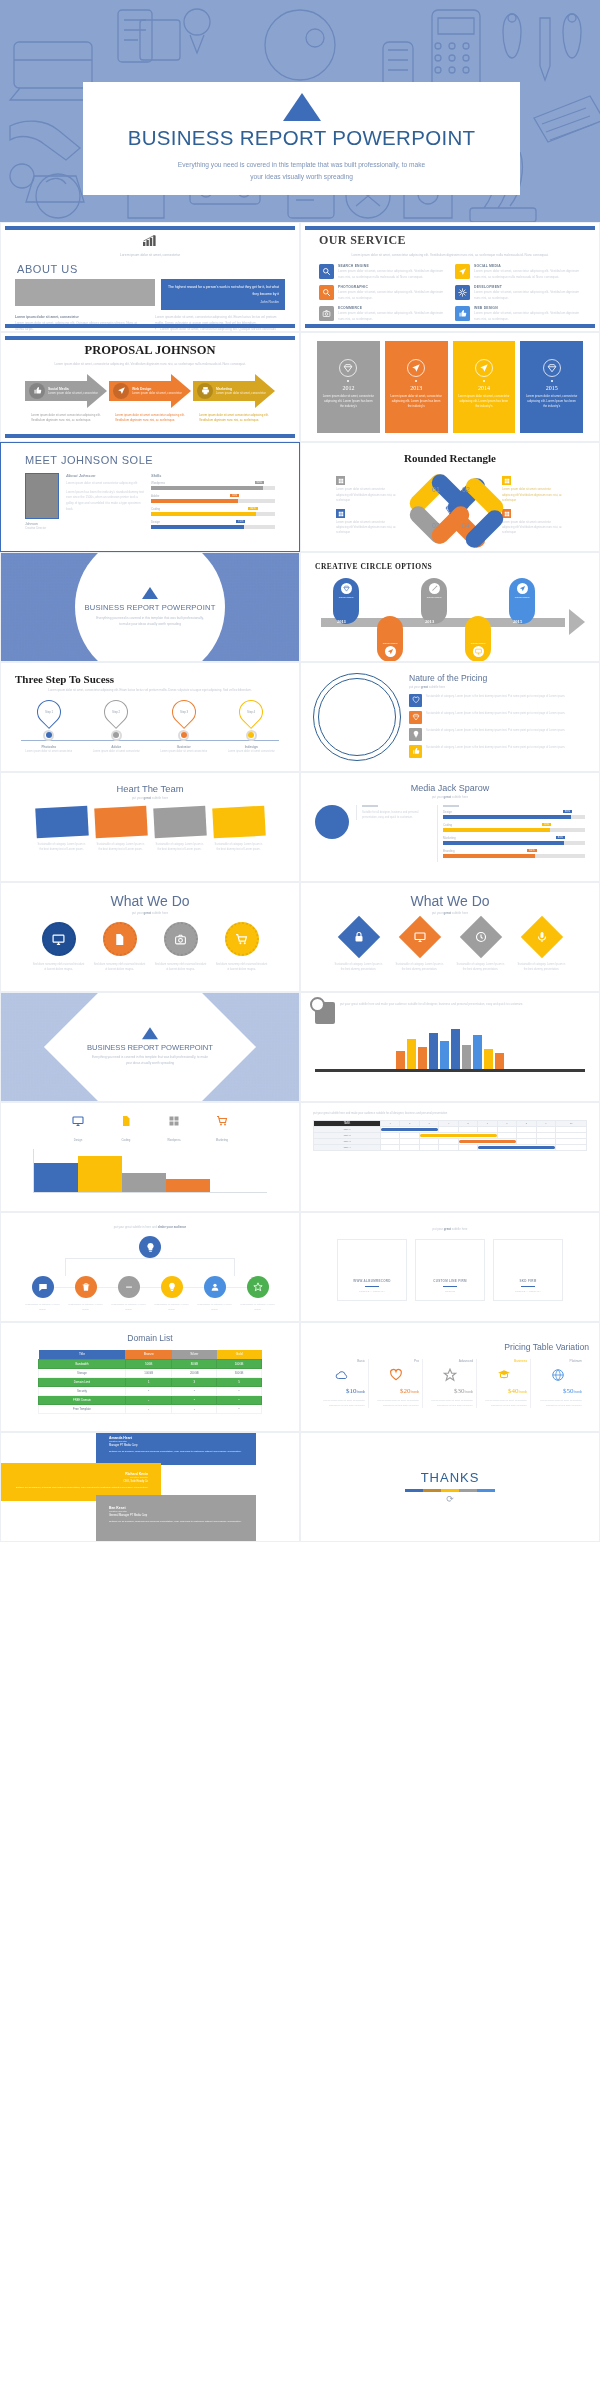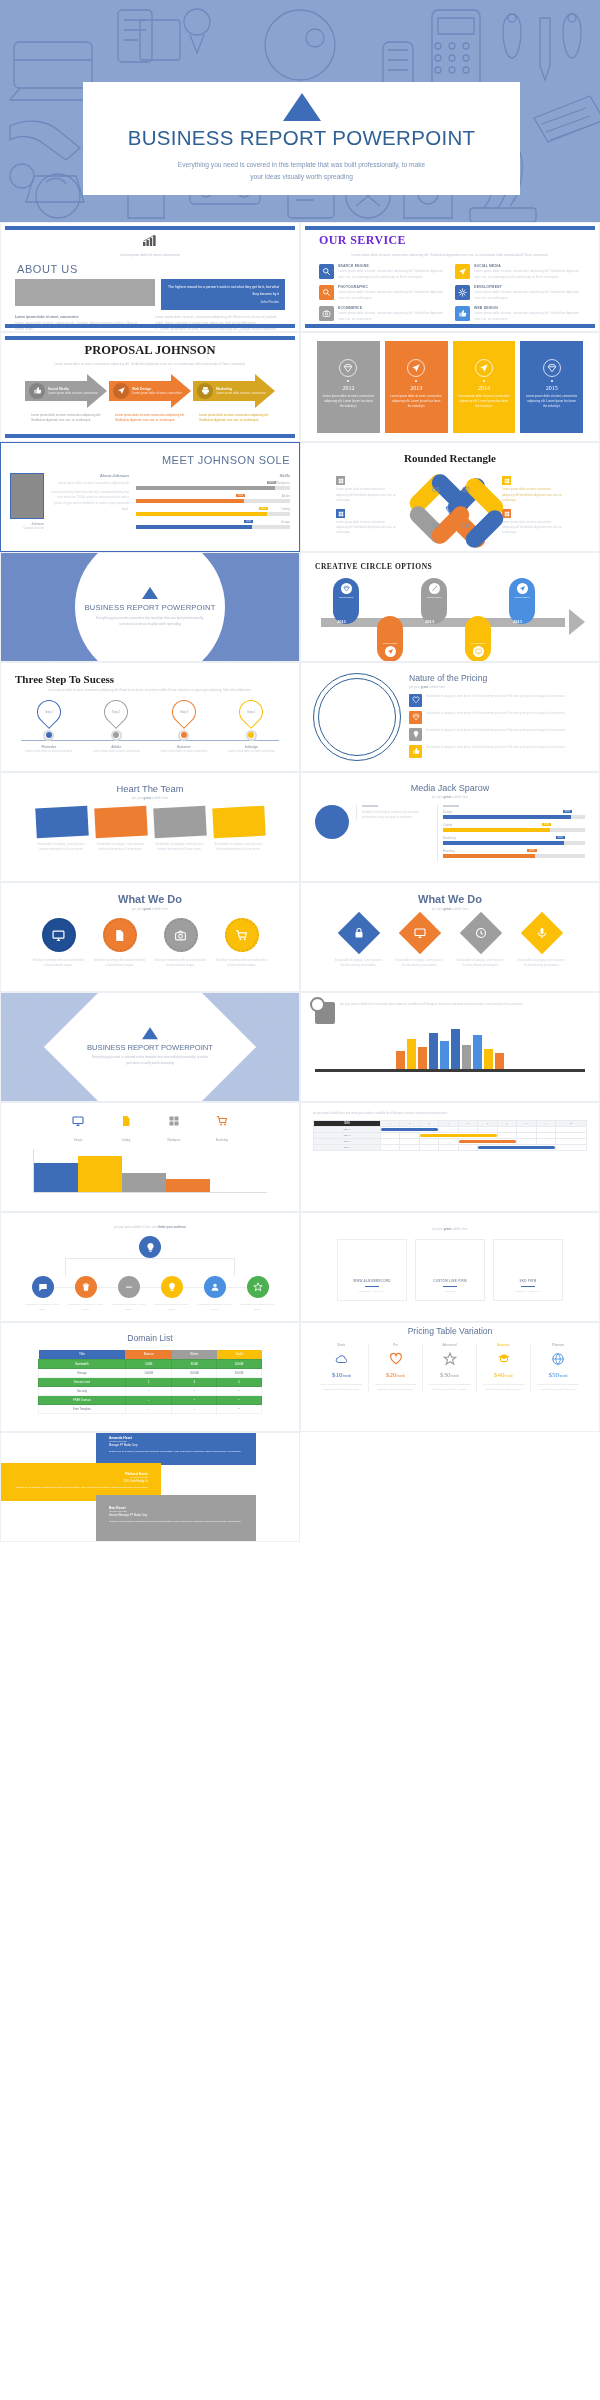--- a/index.html
+++ b/index.html
@@ -43,21 +43,21 @@
   .about-quote { flex:1; background:#3d6cb9; color:#fff; font-size:3.4px; padding:5px 6px; line-height:1.8; text-align:right;}
   .about-cols { display:flex; gap:10px; margin-top:5px; }
   .about-col { flex:1; }
   .about-col h5 { font-size:3.3px; color:#7b8799; margin-bottom:2px; font-weight:700;}
   .about-col p { font-size:3.2px; color:#c3c9d3; line-height:1.85; }
   .bul { font-size:3.2px; color:#c3c9d3; line-height:1.85; padding-left:5px; position:relative;}
   .bul::before { content:"›"; position:absolute; left:0; color:#9aa6b6;}
 
   
   .serv { padding:10px 18px; }
-  .serv h2 { font-family:"Liberation Serif", serif; font-size:12px; font-weight:700; color:#6d28d9; letter-spacing:.4px;}
+  .serv h2 { font-family:"Liberation Serif", serif; font-size:12px; font-weight:700; color:#404040; letter-spacing:.4px;}
   .serv .sub { font-size:3.2px; color:#bfc6d0; text-align:center; line-height:1.9; margin:4px 0 6px; }
   .serv-grid { display:grid; grid-template-columns:1fr 1fr; gap:5px 10px; }
   .serv-item { display:flex; gap:4px; }
   .sq { width:15px; height:15px; border-radius:1.5px; flex:0 0 15px; display:flex;align-items:center;justify-content:center;}
   .sq svg { width:9px; height:9px; fill:#fff; }
   .serv-item h4 { font-size:3.4px; color:#6b7b90; font-weight:700; letter-spacing:.2px;}
   .serv-item p { font-size:3.1px; color:#cbd1d9; line-height:1.8; margin-top:1px;}
 
   
   .prop { padding:10px 16px; text-align:center; }
@@ -81,21 +81,21 @@
   .years { display:flex; height:100%; align-items:center; justify-content:center; gap:5px; padding:6px 16px; }
   .ycol { flex:1; height:92px; display:flex; flex-direction:column; align-items:center; padding-top:18px; }
   .ycol .ring { width:18px;height:18px;border:1px solid rgba(255,255,255,.75); border-radius:50%;
       display:flex;align-items:center;justify-content:center;}
   .ycol .ring svg{width:10px;height:10px;fill:#fff;}
   .ycol .dot{width:2px;height:2px;background:#fff;border-radius:50%;margin:3px 0;}
   .ycol .yr{font-family:"Liberation Serif",serif;font-size:6px;color:#fff;margin-bottom:3px;}
   .ycol p{font-size:2.9px;color:#fff;opacity:.85;text-align:center;line-height:1.8;padding:0 5px;}
 
   
-  .mj { padding:11px 9px;text-align:right; }
+  .mj { padding:11px 24px; }
   .mj h2 { font-size:11px; color:#5b7196; font-weight:400; letter-spacing:.5px; }
   .mj-row { display:flex; gap:7px; margin-top:7px; }
   .mj-photo { width:34px; height:46px; background:#8a8a8a; border:1px solid #3d6cb9; }
   .mj-mid { width:78px; }
   .mj-mid h4 { font-size:4px; color:#8d99aa; font-style:italic; margin-bottom:3px;}
   .mj-mid p { font-size:3px; color:#ccd2da; line-height:1.9; margin-bottom:3px;}
   .mj-sk { flex:1; }
   .mj-sk h4 { font-size:4px; color:#8d99aa; font-style:italic; margin-bottom:3px;}
   .bar-wrap { margin-bottom:4px; }
   .bar-lab { font-size:2.9px; color:#aeb6c2; margin-bottom:1px;}
@@ -186,21 +186,21 @@
   .mjk-row{display:flex;gap:7px;align-items:flex-start;}
   .mjk-av{width:34px;height:34px;border-radius:50%;background:#3d6cb9;flex:0 0 34px;}
   .mjk-bio{width:74px;border-left:1px solid #e6e9ee;padding-left:5px;}
   .mjk-bio .hr{width:16px;height:1.5px;background:#cdd3dc;margin-bottom:3px;}
   .mjk-bio p{font-size:2.7px;color:#ccd2da;line-height:1.9;}
   .mjk-sk{flex:1;border-left:1px solid #e6e9ee;padding-left:5px;}
   .mjk-sk .hr{width:16px;height:1.5px;background:#cdd3dc;margin-bottom:3px;}
 
   
   .wwd{padding:10px 14px;text-align:center;}
-  .wwd h2{font-size:11px;color:#5b7196;font-weight:700;}
+  .wwd h2{font-size:14px;color:#5b7196;font-weight:400;}
   .wwd .sub{font-size:3px;color:#c2c8d2;margin:2px 0 7px;}
   .wwd-row{display:flex;justify-content:center;gap:9px;}
   .wwd-cell{width:52px;}
   .circ-ic{width:34px;height:34px;border-radius:50%;margin:0 auto;display:flex;align-items:center;justify-content:center;
      border:2px dotted rgba(0,0,0,.08);}
   .circ-ic svg{width:13px;height:13px;fill:#fff;}
   .wwd-cell p{font-size:2.7px;color:#ccd2da;line-height:1.85;margin-top:6px;}
   .dia{width:30px;height:30px;transform:rotate(45deg);margin:0 auto;position:relative;}
   .dia .g{position:absolute;inset:0;display:flex;align-items:center;justify-content:center;transform:rotate(-45deg);}
   .dia .g svg{width:12px;height:12px;fill:#fff;}
@@ -270,21 +270,21 @@
   .pkg{padding:10px 14px;text-align:center;}
   .pkg h2{font-size:8.6px;color:#5b7196;font-weight:400;margin-bottom:7px;}
   .pkg table{width:224px;margin:0 auto;border-collapse:collapse;}
   .pkg th{font-size:3.2px;color:#fff;height:9px;font-weight:400;}
   .pkg td{font-size:2.8px;height:9px;text-align:center;color:#6f7c8d;border:1px solid #f0f2f5;}
   .pkg tr.g td{background:#4caf50;color:#fff;border-color:#46a04a;}
   .pkg tr.w td{background:#fff;}
   .pkg .first{text-align:center;}
 
   
-  .pr{padding:3px 10px;text-align:center;}
+  .pr{padding:19px 10px;text-align:right;}
   .pr h2{font-size:8.6px;color:#5b7196;font-weight:400;margin-bottom:7px;}
   .pr-row{display:flex;justify-content:center;}
   .pr-col{width:54px;border-right:1px solid #eef0f4;padding:0 3px;}
   .pr-col:last-child{border-right:none;}
   .pr-col h5{font-size:3.2px;color:#9aa5b4;font-weight:400;margin-bottom:4px;}
   .pr-col .ic{height:16px;display:flex;align-items:center;justify-content:center;}
   .pr-col .ic svg{width:14px;height:14px;fill:none;stroke-width:1.4;}
   .pr-col .price{font-family:"Liberation Serif",serif;font-size:7px;margin:4px 0 4px;}
   .pr-col .price span{font-size:3px;}
   .pr-col p{font-size:2.4px;color:#ccd2da;line-height:1.9;}
@@ -1463,15 +1463,28 @@
           <p>Suitable for all designer, business and personal presentation, easy and quick to customize without unnecessary complication.</p>
         </div>
         <div class="tbox" style="left:100px;top:68px;width:150px;">
           <b>Ben Keset</b>
           <i>Creative Director</i>
           <em>General Manager PT Media Corp</em>
           <p>Suitable for all designer, business and personal presentation, easy and quick to customize without unnecessary complication.</p>
         </div>
       </div>
     </div>
+    <div class="slide">
+      <div class="th">
+        <h2>THANKS</h2>
+        <div class="strip" id="th-strip">
+            <i style="background:#3d6cb9"></i>
+            <i style="background:#c08a2a"></i>
+            <i style="background:#fbbf07"></i>
+            <i style="background:#9e9e9e"></i>
+            <i style="background:#4a8fe0"></i>
+          </div>
+        <div class="curl">⟳</div>
+      </div>
+    </div>
   </div>
 
 </div>
 
 </body></html>

